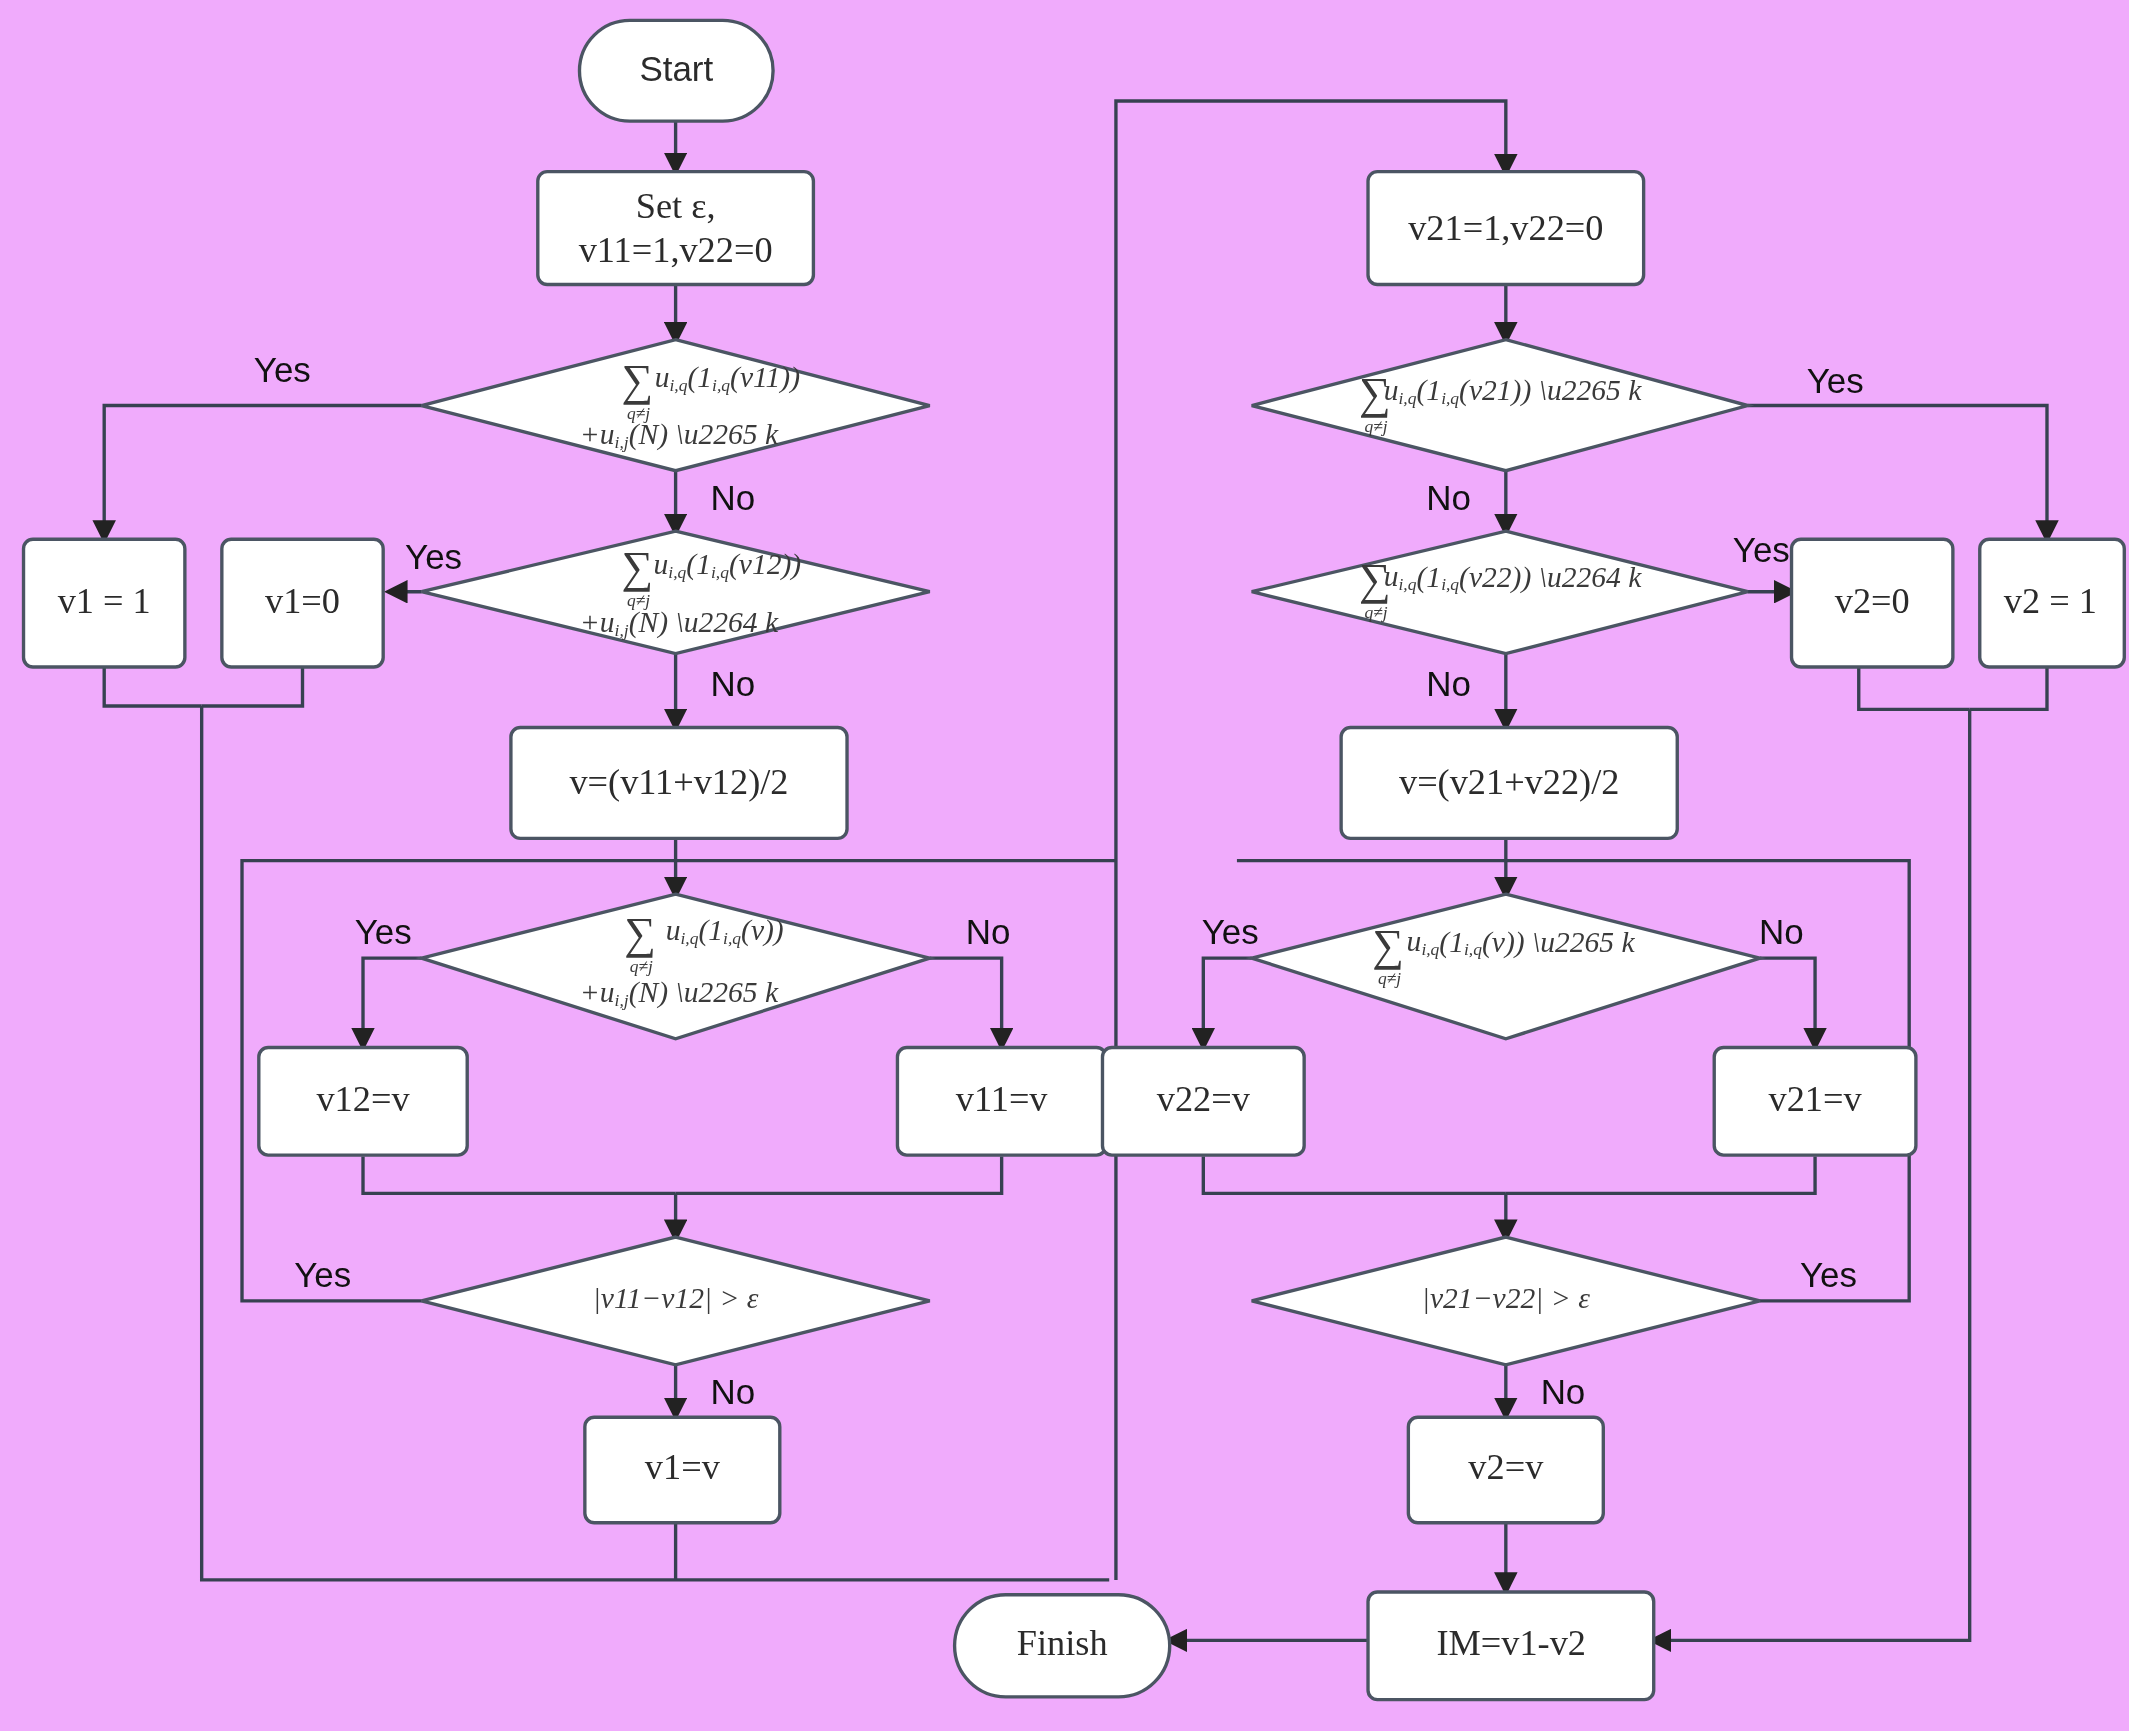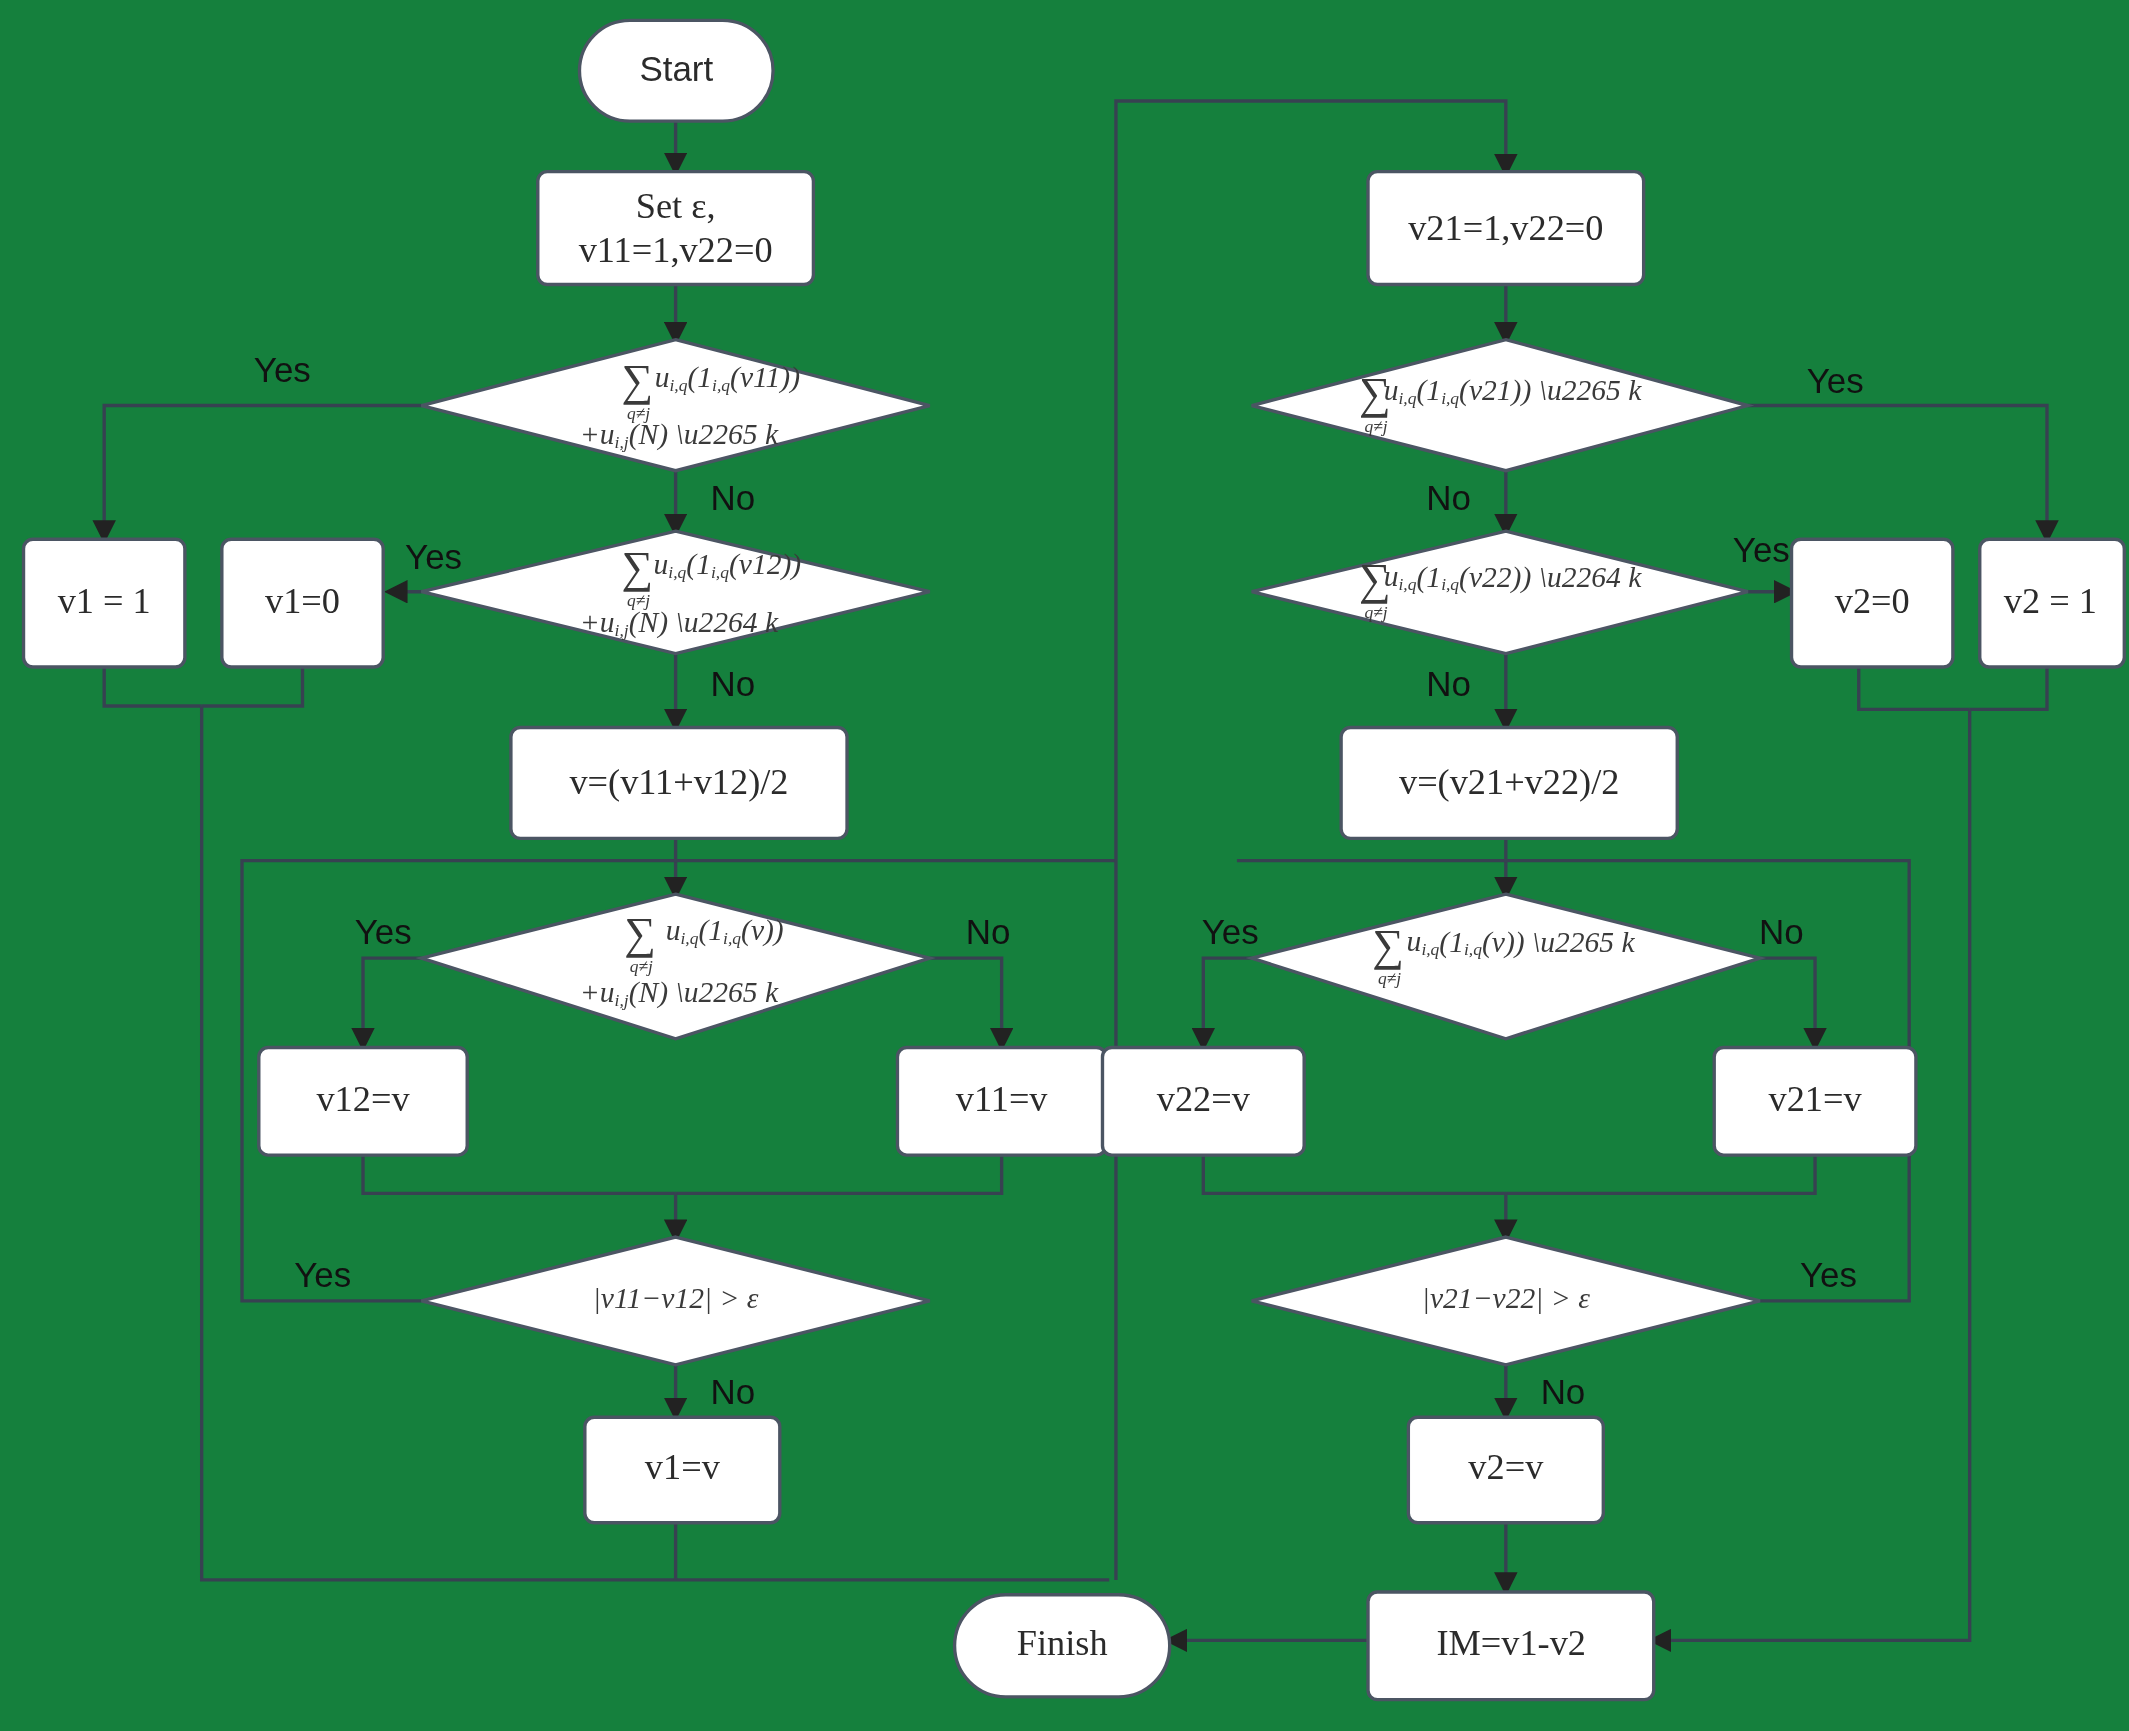--- a/index.html
+++ b/index.html
@@ -4,21 +4,21 @@
 <style>
   html, body {
     margin: 0;
     padding: 0;
     background: #ffffff;
   }
   #flowchart-root {
     position: relative;
     width: 2129px;
     height: 1732px;
-    background: #15803d;
+    background: #f0abfc;
     font-family: "Liberation Sans", sans-serif;
   }
   svg#flow-svg {
     position: absolute;
     top: 0; left: 0;
     width: 2129px;
     height: 1732px;
     display: block;
   }
   .node-shape {

